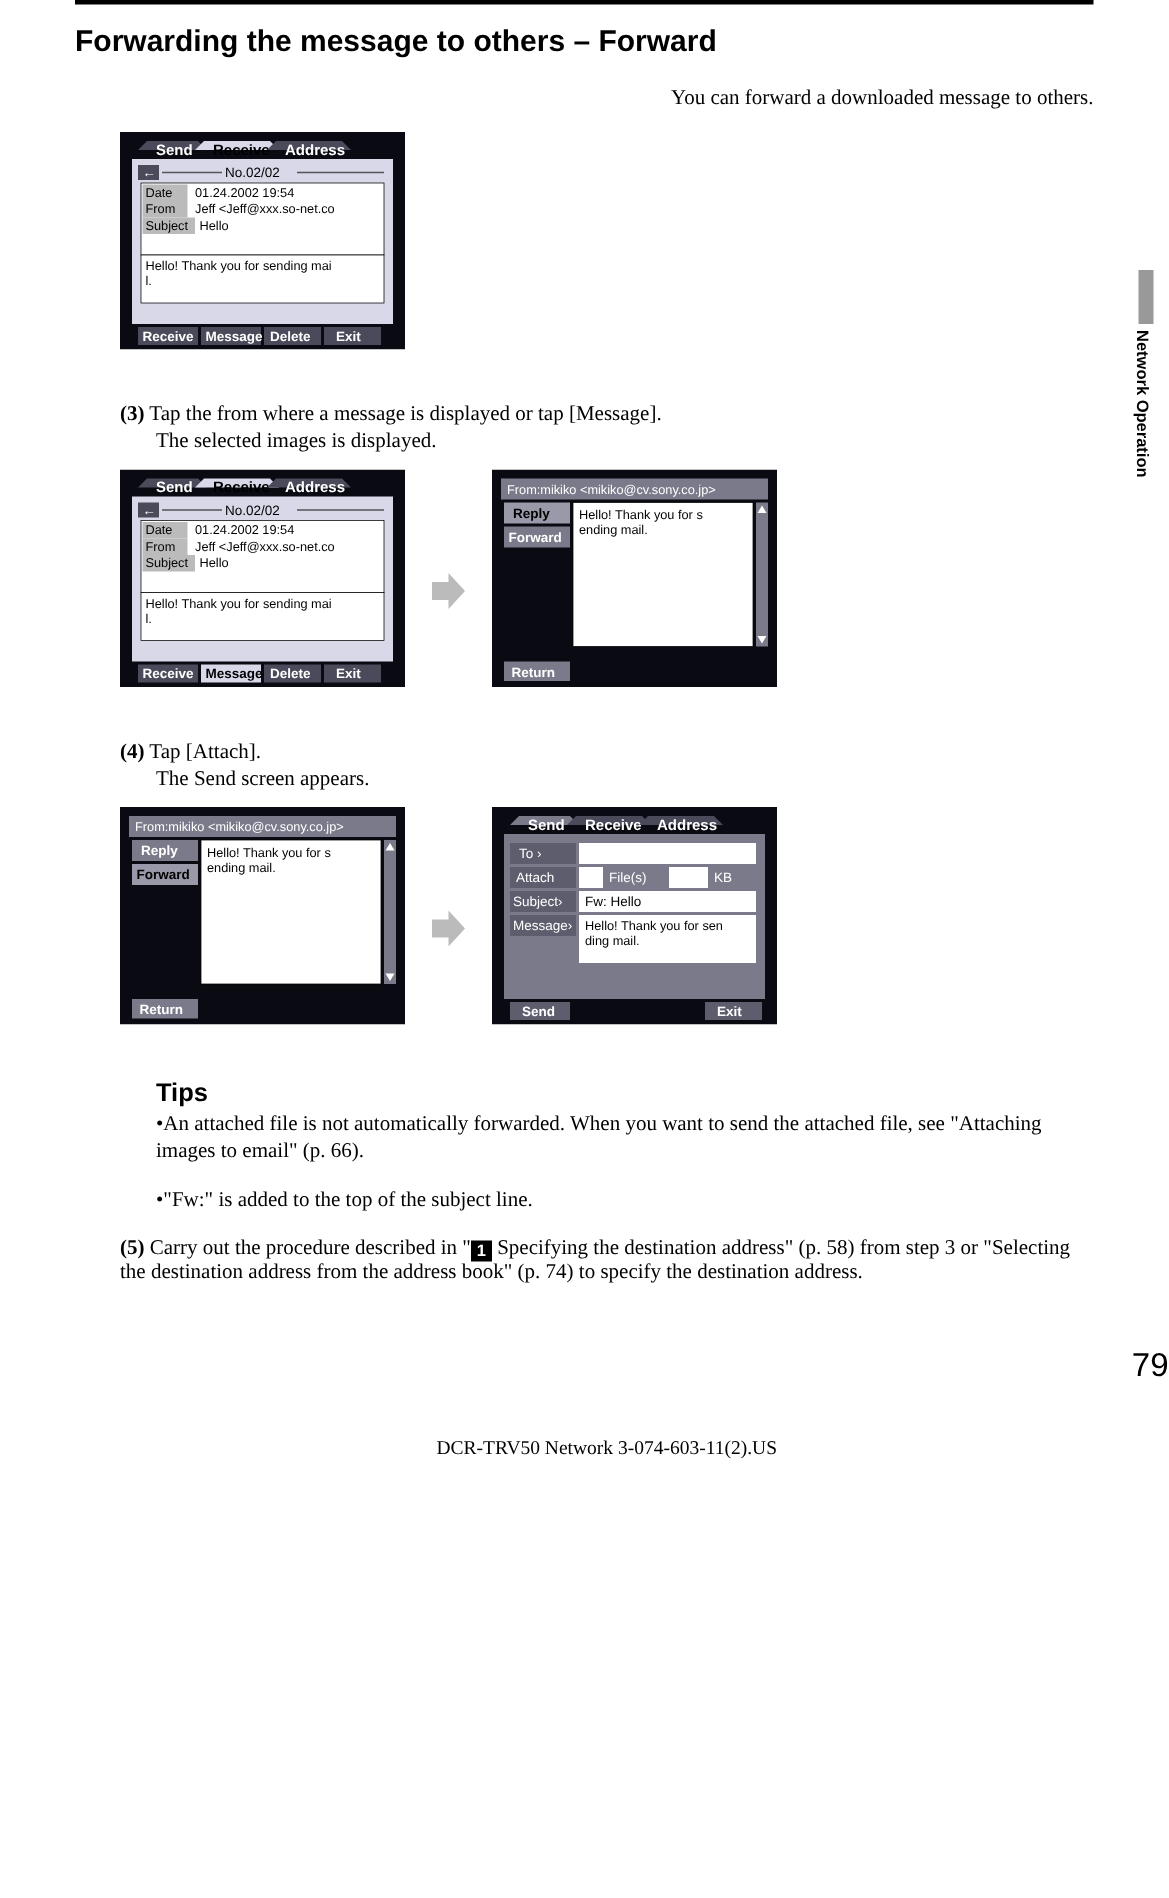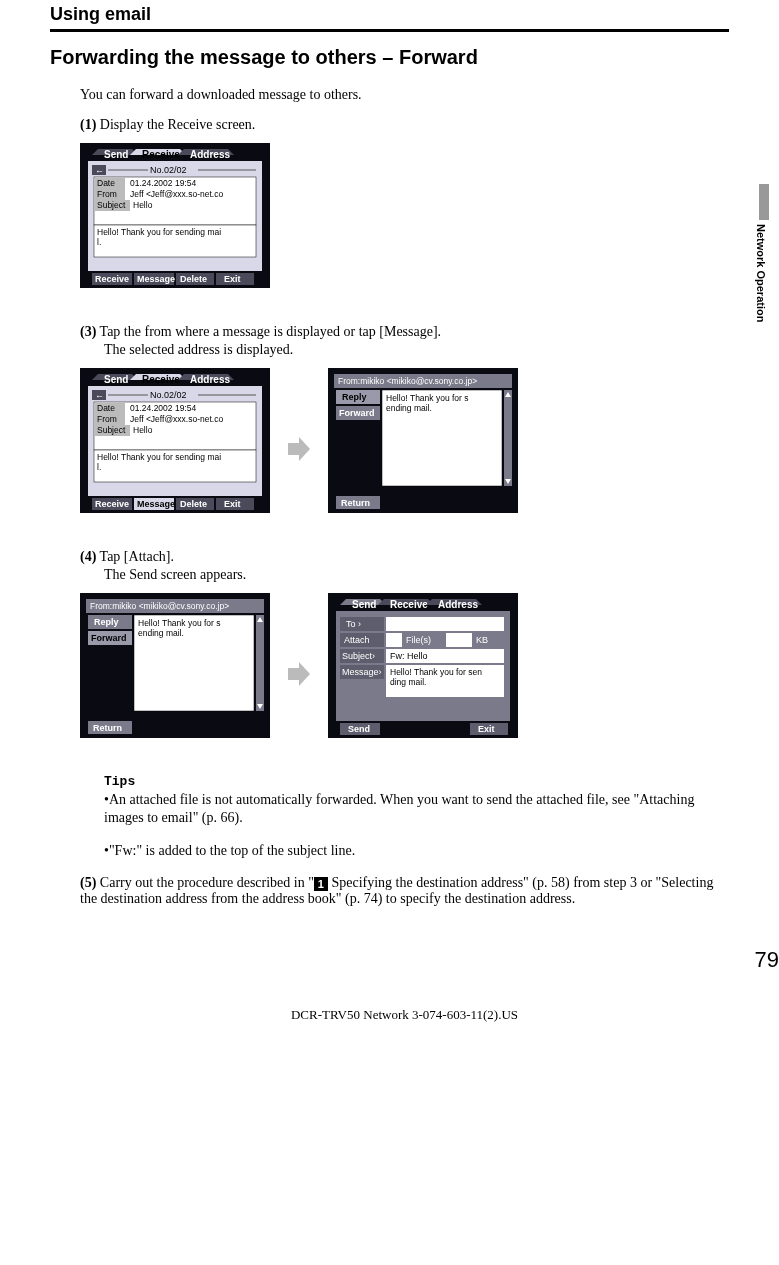--- a/index.html
+++ b/index.html
@@ -31,43 +31,44 @@
   .section-title {
     font-family: Arial, Helvetica, sans-serif;
     font-weight: bold;
     font-size: 20px;
     margin: 0 0 16px -30px;
   }
   .body-text {
     font-size: 14px;
     margin: 0 0 12px 0;
     line-height: 1.4;
+    text-align: right;
   }
   .step-text { margin-bottom: 10px; font-size: 14px; }
   .step-label { font-weight: bold; }
   .screenshots-row {
     display: flex;
     align-items: center;
     gap: 18px;
     margin-bottom: 18px;
   }
   .screenshot {
     width: 190px;
     height: 163px;
     box-sizing: border-box;
   }
   .screenshot svg { display: block; }
   .arrow-big {
     width: 22px;
     height: 24px;
   }
   .tips-head {
-    font-family: Liberation Mono, monospace;
-    font-weight: bold;
-    font-size: 13px;
+    font-family: Liberation Sans, sans-serif;
+    font-weight: bold;
+    font-size: 17px;
     margin: 0 0 2px 0;
   }
   .tips-list {
     margin: 0 0 14px 0;
     font-size: 14px;
     line-height: 1.35;
   }
   .inline-icon {
     display: inline-block;
     border: 1px solid #000;
@@ -129,31 +130,26 @@
     margin-top: 100px;
     padding-bottom: 10px;
   }
   .step-indent { padding-left: 24px; }
 </style>
 </head>
 <body>
 
 <div class="page">
 
-  <div class="main-title">Using email</div>
   <hr class="divider">
 
   <div class="section-title">Forwarding the message to others – Forward</div>
 
   <p class="body-text">You can forward a downloaded message to others.</p>
 
-  <div class="step-text">
-    <span class="step-label">(1)</span>
-    <span>Display the Receive screen.</span>
-  </div>
 
   <div class="screenshots-row">
     <div class="screenshot">
       <svg width="190" height="145" viewBox="0 0 190 145">
         <rect x="0" y="0" width="190" height="145" fill="#0a0a12"></rect>
 
         <g font-family="Arial" font-size="10" fill="#fff" font-weight="bold">
           <path d="M18 6 h34 l6 6 v0 h-46 z" fill="#4a4a5a"></path>
           <text x="24" y="15">Send</text>
           <path d="M56 6 h44 l6 6 v0 h-56 z" fill="#d8d8e8"></path>
@@ -196,21 +192,21 @@
           <text x="144" y="139">Exit</text>
         </g>
       </svg>
     </div>
   </div>
 
   <div class="step-text" style="margin-bottom:2px">
     <span class="step-label">(3)</span>
     <span>Tap the from where a message is displayed or tap [Message].</span>
   </div>
-  <div class="step-text step-indent">The selected address is displayed.</div>
+  <div class="step-text step-indent">The selected images is displayed.</div>
 
   <div class="screenshots-row">
     <div class="screenshot">
       <svg width="190" height="145" viewBox="0 0 190 145">
         <rect x="0" y="0" width="190" height="145" fill="#0a0a12"></rect>
         <g font-family="Arial" font-size="10" fill="#fff" font-weight="bold">
           <path d="M18 6 h34 l6 6 v0 h-46 z" fill="#4a4a5a"></path>
           <text x="24" y="15">Send</text>
           <path d="M56 6 h44 l6 6 v0 h-56 z" fill="#d8d8e8"></path>
           <text x="62" y="15" fill="#000">Receive</text>

